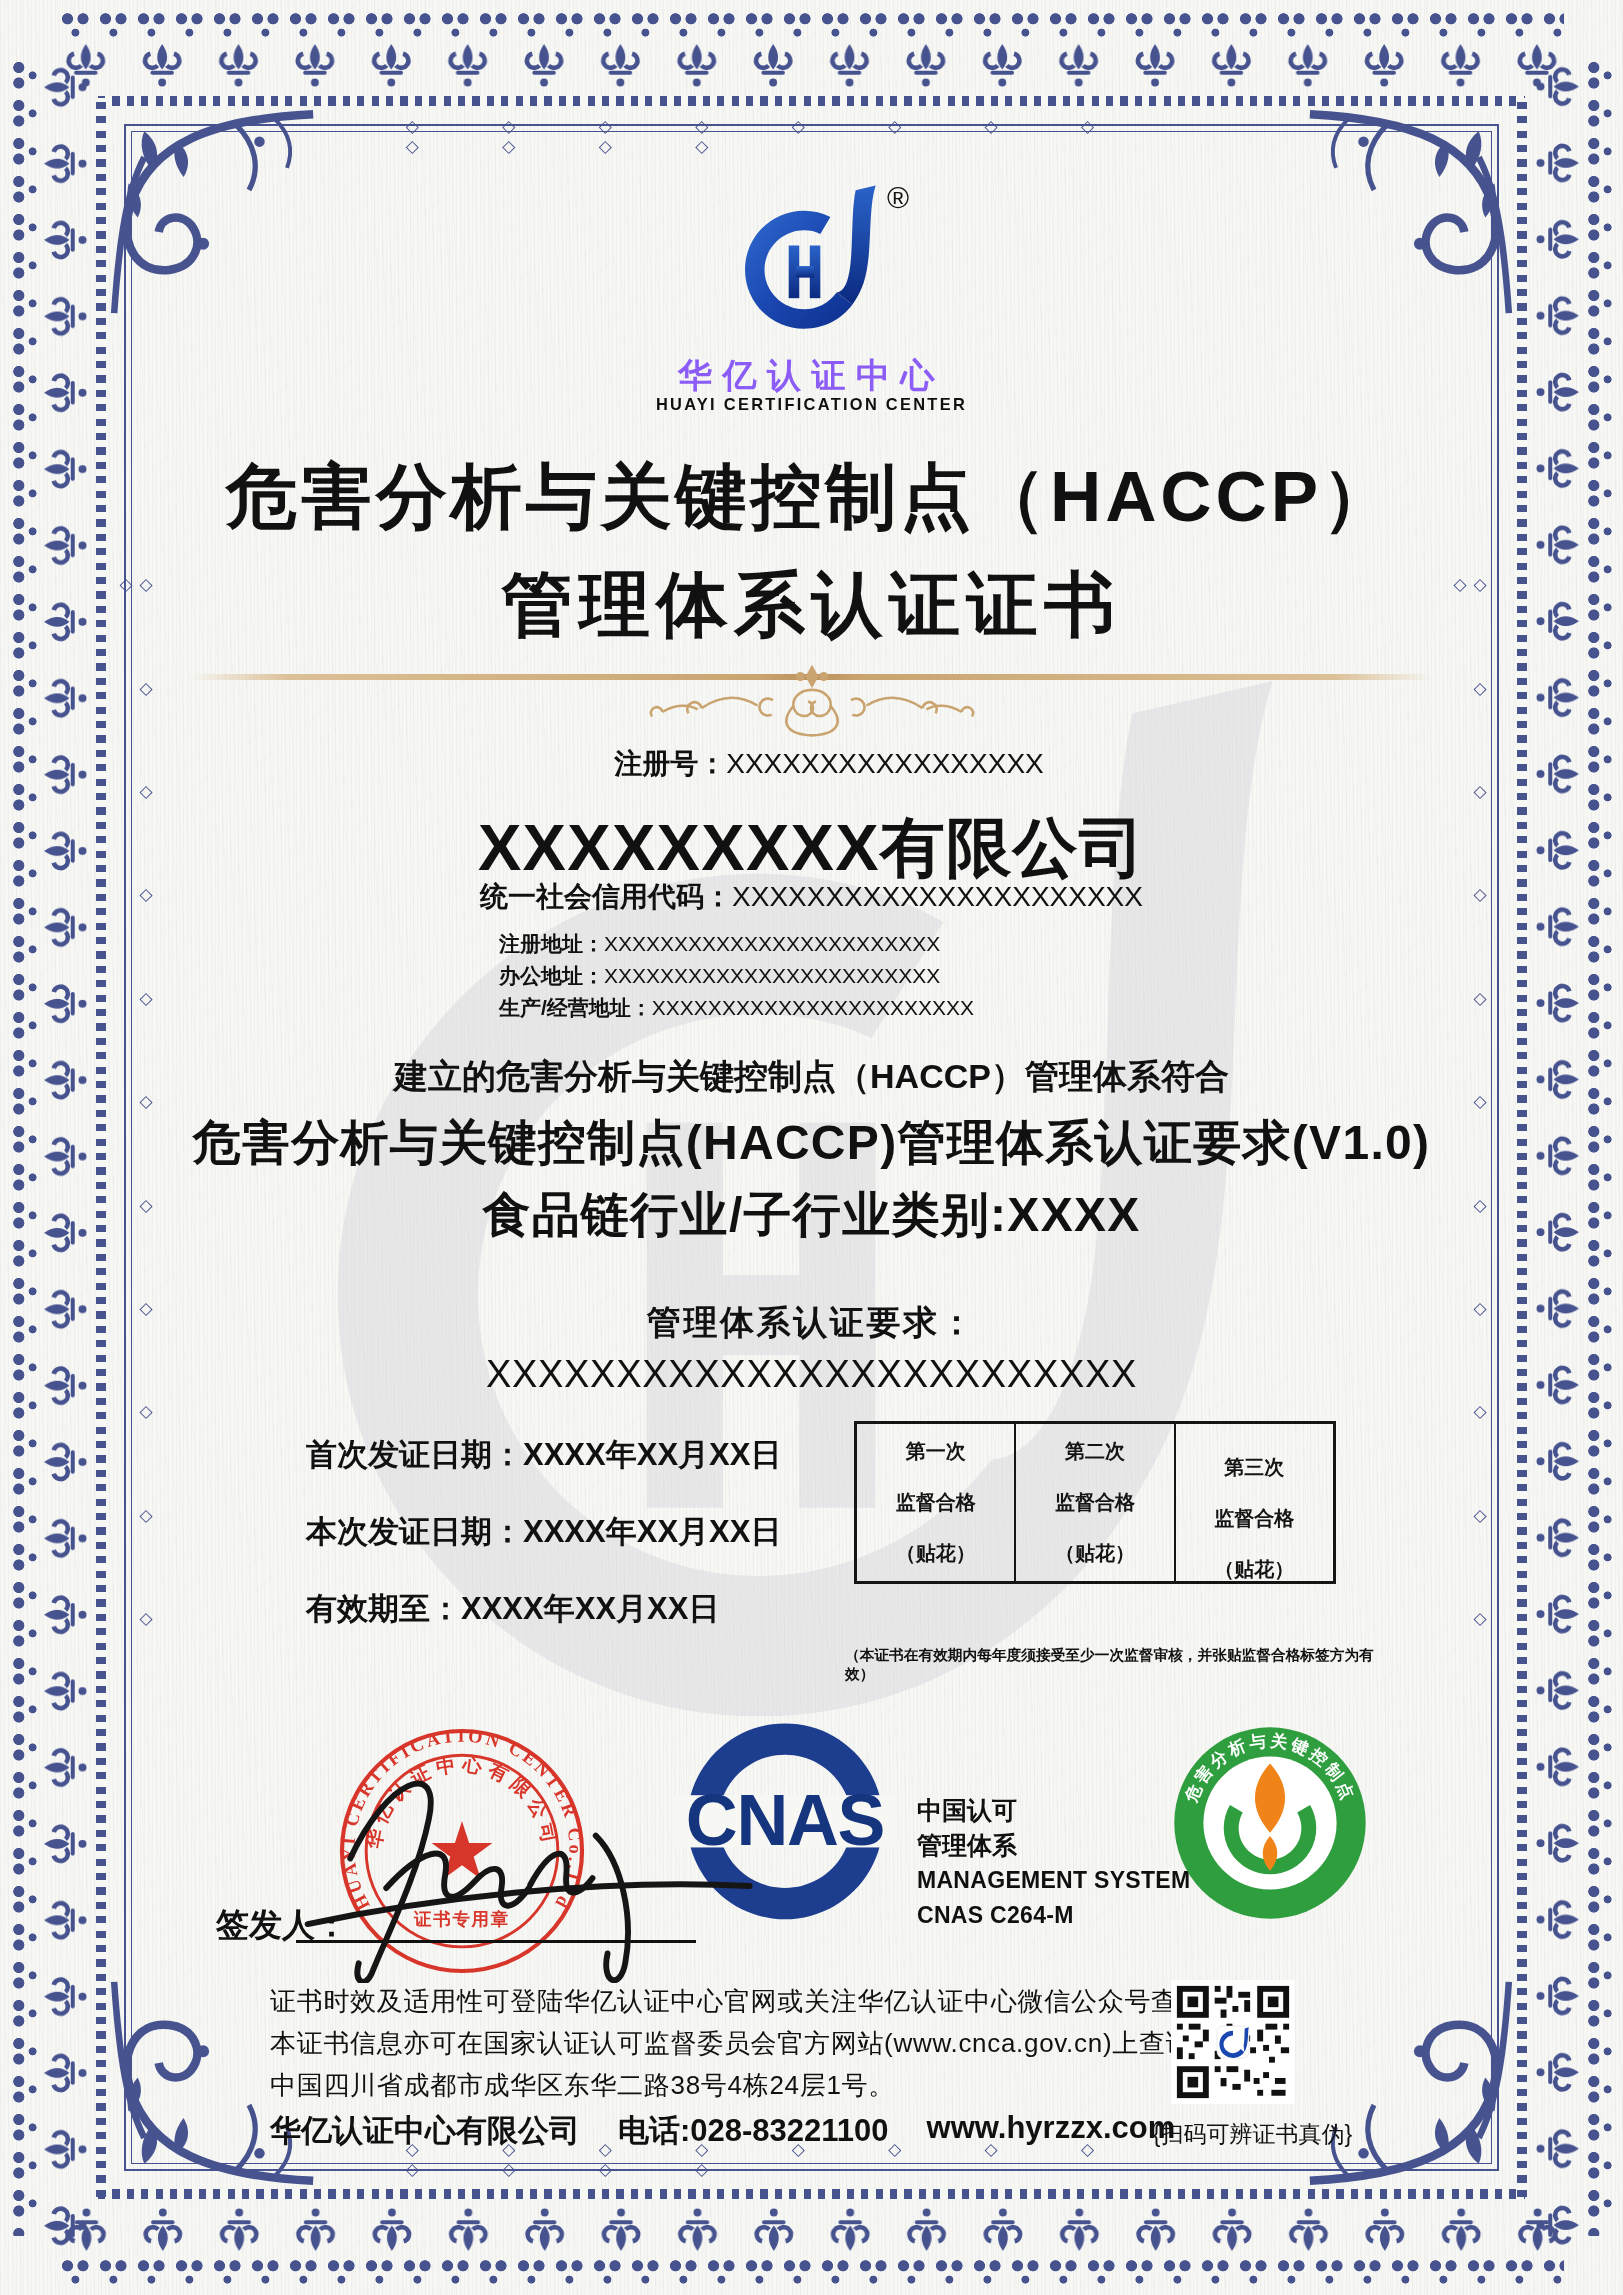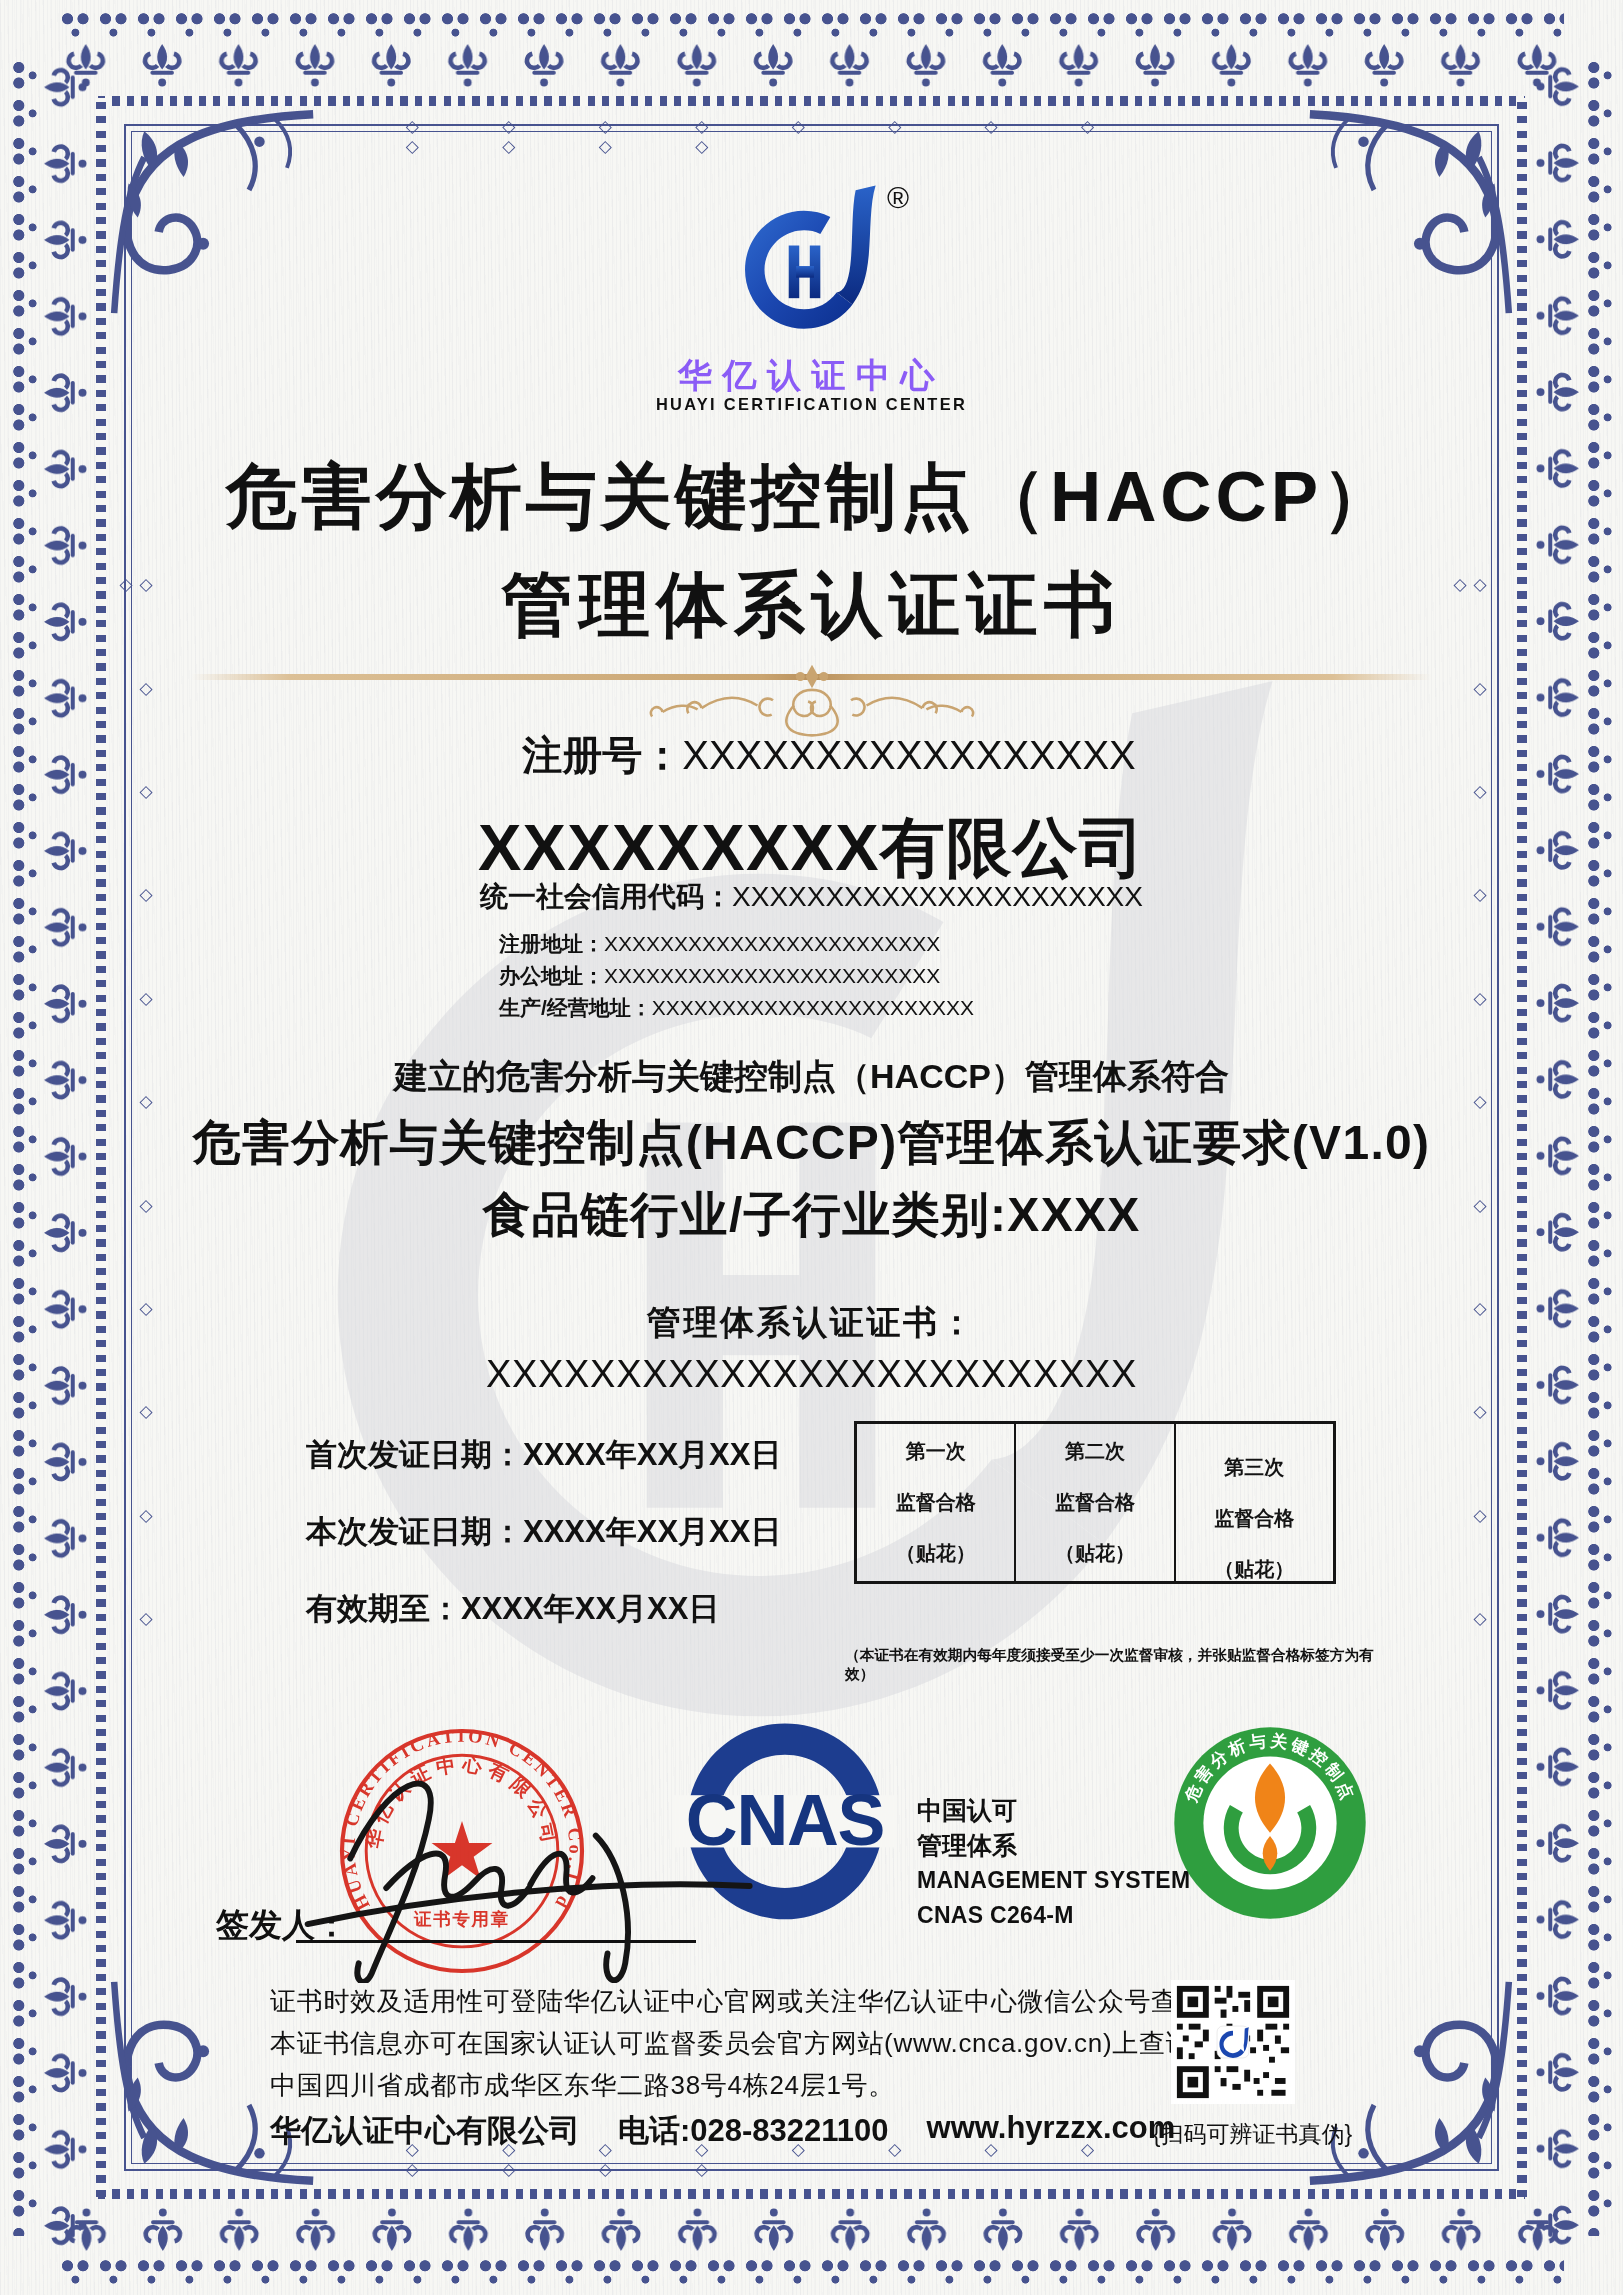--- a/index.html
+++ b/index.html
@@ -52,21 +52,21 @@
   .brand-cn{top:353px;font-size:34px;font-weight:700;letter-spacing:10.5px;color:#8b5cf6;z-index:4;}
   .brand-en{top:395px;font-size:16.4px;font-weight:700;letter-spacing:2.3px;color:#101010;z-index:4;}
   .reg-mark{left:887px;top:181px;font-size:30px;font-weight:400;color:#111;z-index:4;}
   .title1{top:450px;font-size:71px;font-weight:900;letter-spacing:3.9px;z-index:4;}
   .title2{top:558px;font-size:71px;font-weight:900;letter-spacing:6.5px;z-index:4;}
 
   .gold-line{top:674px;left:191px;right:191px;height:5.9px;z-index:4;
     background:linear-gradient(90deg,rgba(206,170,120,0) 0%,#dcc096 8%,#c9a470 46%,#b8905c 50%,#c9a470 54%,#dcc096 92%,rgba(206,170,120,0) 100%);}
 
   
-  .regline{top:728px;font-size:40px;z-index:4;padding-left:35px;}
+  .regline{top:745px;font-size:28px;z-index:4;padding-left:35px;}
   .regline .lbl{font-weight:700;}
   .company{top:804px;font-size:65px;font-weight:700;letter-spacing:1.3px;z-index:4;}
   .credit{top:878px;font-size:28px;z-index:4;}
   .credit .lbl{font-weight:700;}
   .addr{left:499px;top:928px;z-index:4;font-size:21px;line-height:32px;}
   .addr .lbl{font-weight:700;}
   .intro{top:1054px;font-size:34px;font-weight:700;z-index:4;}
   .require{top:1111px;font-size:48px;font-weight:900;letter-spacing:1.3px;z-index:4;}
   .category{top:1183px;font-size:48px;font-weight:900;letter-spacing:1.3px;z-index:4;}
   .scope-h{top:1300px;font-size:34px;font-weight:700;letter-spacing:2.6px;z-index:4;}
@@ -303,21 +303,21 @@
   <div class="abs addr">
     <div><span class="lbl">注册地址：</span><span>XXXXXXXXXXXXXXXXXXXXXXXX</span></div>
     <div><span class="lbl">办公地址：</span><span>XXXXXXXXXXXXXXXXXXXXXXXX</span></div>
     <div><span class="lbl">生产/经营地址：</span><span>XXXXXXXXXXXXXXXXXXXXXXX</span></div>
   </div>
 
   <div class="abs ctr intro">建立的危害分析与关键控制点（HACCP）管理体系符合</div>
   <div class="abs ctr require">危害分析与关键控制点(HACCP)管理体系认证要求(V1.0)</div>
   <div class="abs ctr category">食品链行业/子行业类别:XXXX</div>
 
-  <div class="abs ctr scope-h">管理体系认证证书：</div>
+  <div class="abs ctr scope-h">管理体系认证要求：</div>
   <div class="abs ctr scope-v">XXXXXXXXXXXXXXXXXXXXXXXXX</div>
 
   <div class="abs dates">
     <div class="row"><span>首次发证日期：</span><span>XXXX年XX月XX日</span></div>
     <div class="row"><span>本次发证日期：</span><span>XXXX年XX月XX日</span></div>
     <div class="row"><span>有效期至：</span><span>XXXX年XX月XX日</span></div>
   </div>
 
   <div class="abs suptable">
     <div class="cell">

